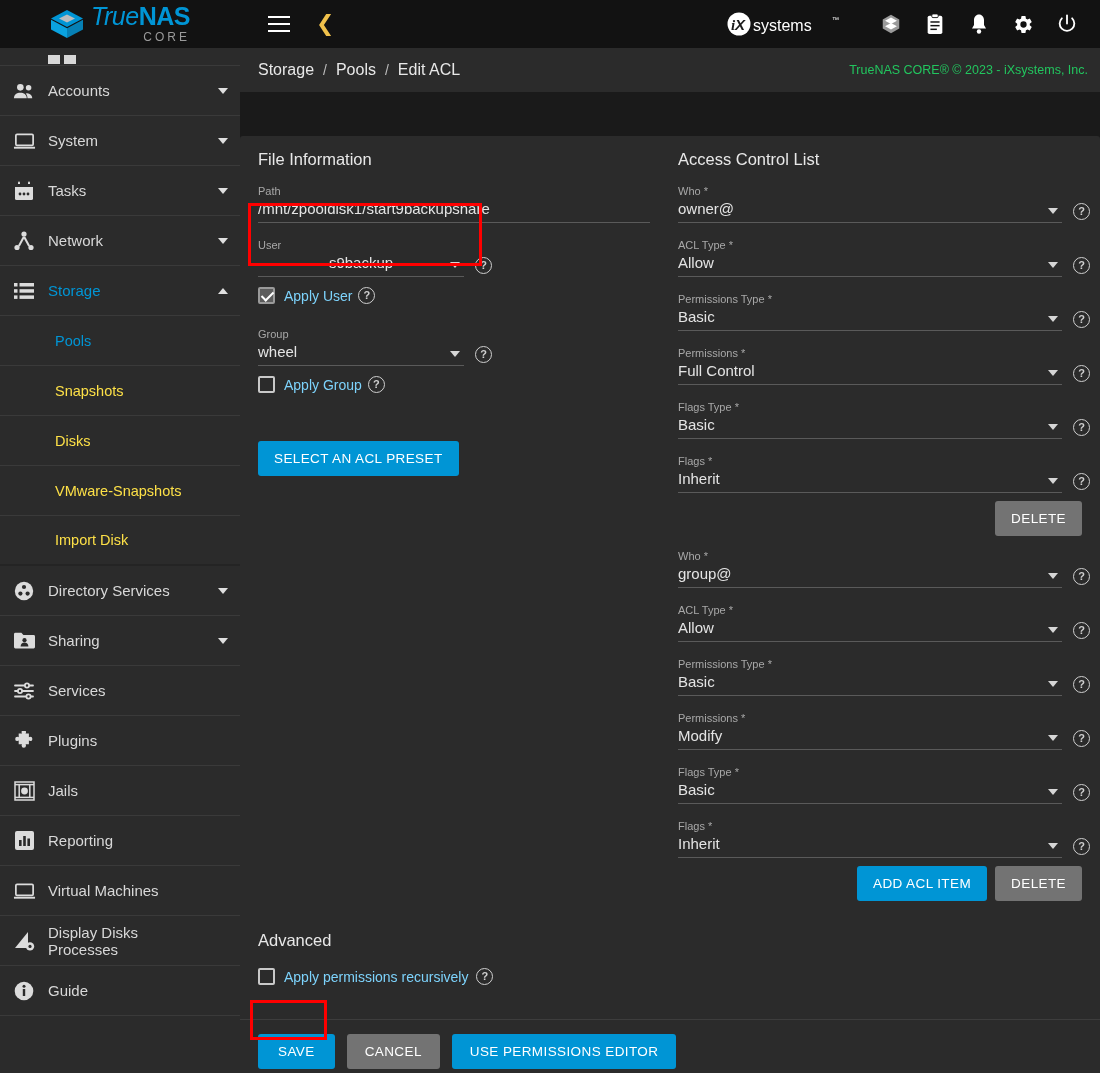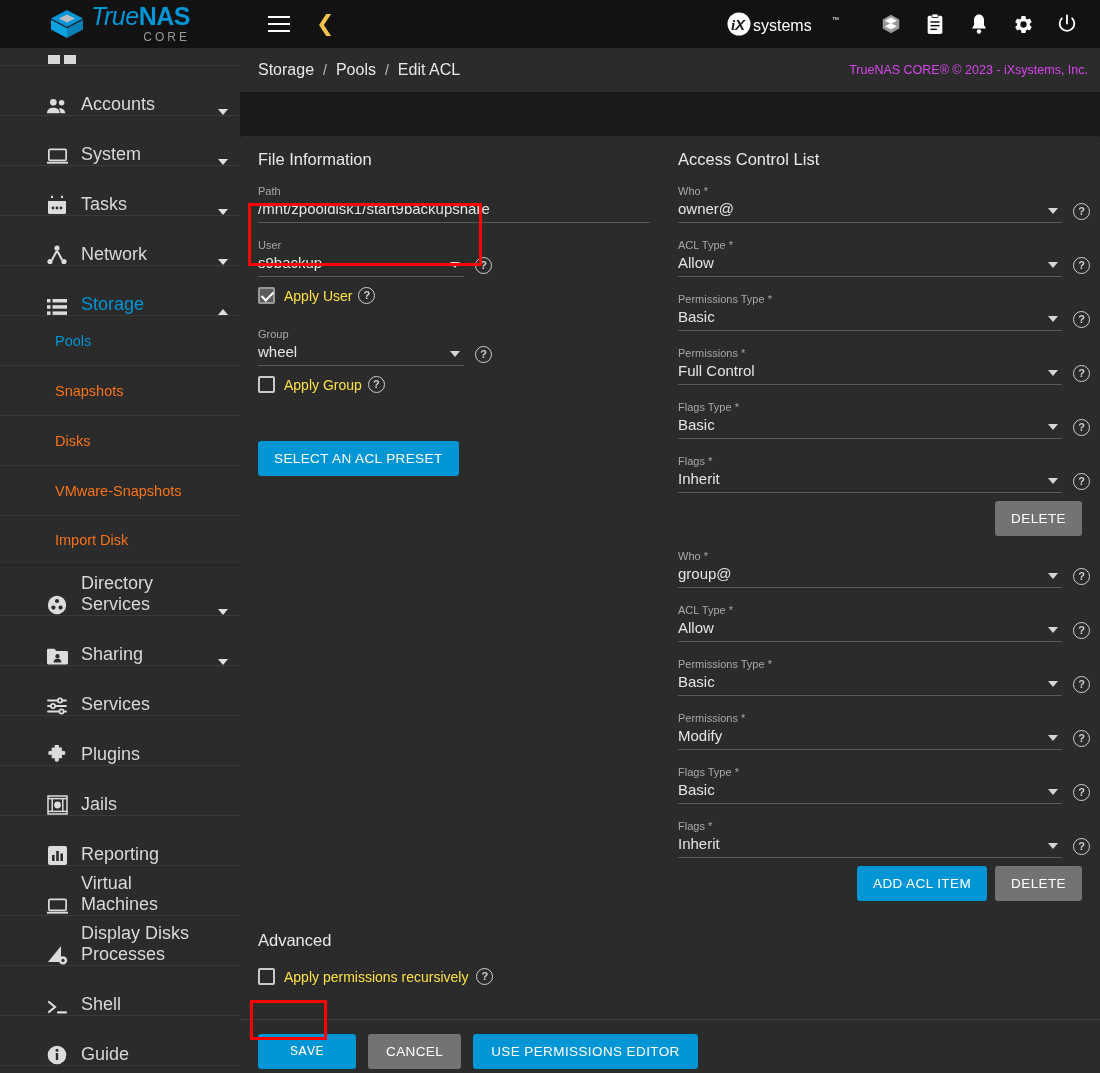--- a/index.html
+++ b/index.html
@@ -36,46 +36,46 @@
   .tb-icon { width: 26px; height: 26px; display: flex; align-items: center; justify-content: center; cursor: pointer; }
 
   
   .sidebar {
     position: absolute; top: 48px; left: 0; width: 240px; height: 1025px;
     background: #2b2b2b;
     overflow: hidden;
     z-index: 20;
   }
   .nav-item {
-    height: 50px; display: flex; align-items: flex-end;
+    height: 50px; display: flex; align-items: center;
     border-bottom: 1px solid #3a3a3a;
-    color: #d8d8d8; font-size: 18px;
-    cursor: pointer; position: relative; padding-left: 33px;
+    color: #d8d8d8; font-size: 15px;
+    cursor: pointer; position: relative;
   }
   .nav-item .nav-ico { width: 48px; min-width:48px; display: flex; align-items: center; justify-content: center; }
   .nav-item .nav-label { flex: 1; }
   .nav-item .nav-caret { width: 34px; display: flex; align-items: center; justify-content: center; }
   .nav-item.active .nav-label { color: #0095d5; }
-  .nav-sub { height: 50px; display: flex; align-items: center; border-bottom: 1px solid #3a3a3a; color: #f97316; font-size: 14.5px; padding-left: 55px; cursor: pointer; }
+  .nav-sub { height: 50px; display: flex; align-items: center; border-bottom: 1px solid #3a3a3a; color: #fde047; font-size: 14.5px; padding-left: 55px; cursor: pointer; }
   .nav-sub.active { color: #0095d5; }
   .nav-group-end { border-bottom: 2px solid #242424; text-align: right; }
   .partial-top { height: 18px; border-bottom: 1px solid #3a3a3a; display:flex; align-items:flex-end; padding-left:48px; overflow:hidden;}
   .caret-down { width: 0; height: 0; border-left: 5px solid transparent; border-right: 5px solid transparent; border-top: 6px solid #e0e0e0; }
   .caret-up { width: 0; height: 0; border-left: 5px solid transparent; border-right: 5px solid transparent; border-bottom: 6px solid #e0e0e0; }
 
   
   .content { position: absolute; top: 48px; left: 240px; width: 860px; height: 1025px; background: #1a1a1a; }
   .breadcrumb-bar {
     height: 44px; background: #2b2b2b;
     display: flex; align-items: center; padding: 0 8px 0 18px;
     color: #e8e8e8; font-size: 16px;
   }
   .crumb { cursor: pointer; }
   .crumb-sep { color: #bdbdbd; margin: 0 9px; font-size: 14px; }
-  .copyright { margin-left: auto; font-size: 12.5px; color: #d946ef; padding-right: 4px; }
+  .copyright { margin-left: auto; font-size: 12.5px; color: #22c55e; padding-right: 4px; }
 
   .card {
     position: absolute; top: 61px; left: 0px; width: 860px; height: 958px;
     background: #2b2b2b; border-radius: 3px;
     overflow: hidden;
     margin-top: 27px;
   }
   .card-cols { display: flex; padding: 14px 0 0 0; }
   .col-left { width: 430px; padding: 0 20px 0 18px; }
   .col-right { width: 430px; padding: 0 10px 0 8px; }
@@ -112,21 +112,21 @@
   .cb {
     width: 17px; height: 17px; border: 2px solid #c9c9c9; border-radius: 2px;
     margin-right: 9px; position: relative; cursor: pointer; flex-shrink:0;
   }
   .cb.checked { background: #5c5c5c; border-color: #9a9a9a; }
   .cb.checked:after {
     content: ""; position: absolute; left: 4px; top: 0px;
     width: 5px; height: 10px; border: solid #fff; border-width: 0 2px 2px 0;
     transform: rotate(45deg);
   }
-  .cb-label { font-size: 14px; color: #fde047; margin-right: 4px; }
+  .cb-label { font-size: 14px; color: #7dd3fc; margin-right: 4px; }
 
   .btn {
     border: none; border-radius: 3px; cursor: pointer;
     font-family: "Liberation Sans", sans-serif;
     font-size: 13.5px; letter-spacing: 0.4px;
     padding: 10px 16px; color: #fff;
   }
   .btn-blue { background: #0095d5; }
   .btn-grey { background: #737373; }
 
@@ -422,30 +422,20 @@
       <svg width="21" height="20" viewBox="0 0 21 20" fill="#dcdcdc">
           <path d="M1 17 L14 1 L14 17 Z"></path>
           <circle cx="16" cy="15.4" r="4.2"></circle>
           <circle cx="16" cy="15.4" r="1.6" fill="#2b2b2b"></circle>
         </svg>
     </span>
     <span class="nav-label">Display Disks Processes</span>
     <span class="nav-caret"></span>
   </div>
 
-  <div class="nav-item">
-    <span class="nav-ico">
-      <svg width="21" height="16" viewBox="0 0 21 16" fill="none" stroke="#dcdcdc" stroke-width="2.2" stroke-linecap="round">
-          <polyline points="2,3 8,8 2,13"></polyline>
-          <line x1="11" y1="13.4" x2="19" y2="13.4"></line>
-        </svg>
-    </span>
-    <span class="nav-label">Shell</span>
-    <span class="nav-caret"></span>
-  </div>
 
   <div class="nav-item">
     <span class="nav-ico">
       <svg width="20" height="20" viewBox="0 0 20 20">
           <circle cx="10" cy="10" r="9.3" fill="#dcdcdc"></circle>
           <rect x="8.8" y="8" width="2.4" height="7" fill="#2b2b2b"></rect>
           <circle cx="10" cy="5.2" r="1.5" fill="#2b2b2b"></circle>
         </svg>
     </span>
     <span class="nav-label">Guide</span>
@@ -475,21 +465,21 @@
           <div class="field-row">
             <div class="field-ctl">
               <div class="field-value ro">/mnt/zpooldisk1/start9backupshare</div>
             </div>
           </div>
         </div>
 
         <div class="field" style="margin-bottom:14px;">
           <div class="field-label">User</div>
           <div class="field-row">
-            <div class="field-ctl" style="max-width:206px;">
+            <div class="field-ctl" style="max-width:206px;text-align:center;">
               <div class="field-value">s9backup</div>
               <span class="sel-caret"></span>
             </div>
             <span class="help-ico">?</span>
           </div>
           <div class="cb-row">
             <span class="cb checked"></span>
             <span class="cb-label">Apply User</span>
             <span class="help-ico" style="margin-left:2px;margin-bottom:0;">?</span>
           </div>
@@ -657,21 +647,21 @@
       <div class="cb-row" style="margin-top:18px;">
         <span class="cb"></span>
         <span class="cb-label">Apply permissions recursively</span>
         <span class="help-ico" style="margin-left:4px;margin-bottom:0;">?</span>
       </div>
     </div>
 
     <div class="divider" style="margin-top:34px;"></div>
 
     <div class="footer-bar">
-      <button class="btn btn-blue" style="padding:10px 32px;font-family:Liberation Mono, monospace;">SAVE</button>
+      <button class="btn btn-blue" style="padding:10px 20px;">SAVE</button>
       <button class="btn btn-grey" style="padding:10px 18px;">CANCEL</button>
       <button class="btn btn-blue" style="padding:10px 18px;">USE PERMISSIONS EDITOR</button>
     </div>
   </div>
 </div>
 
 <div class="hl" style="left:248px; top:203px; width:234px; height:63px;"></div>
 <div class="hl" style="left:250px; top:1000px; width:77px; height:40px;"></div>
 
 </body></html>

